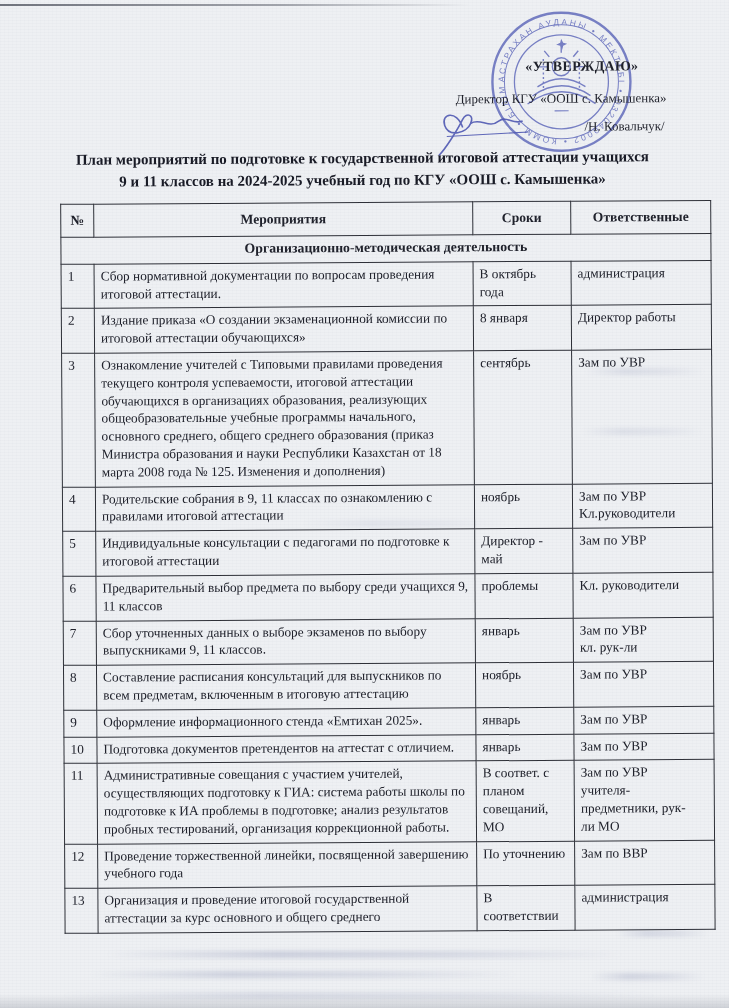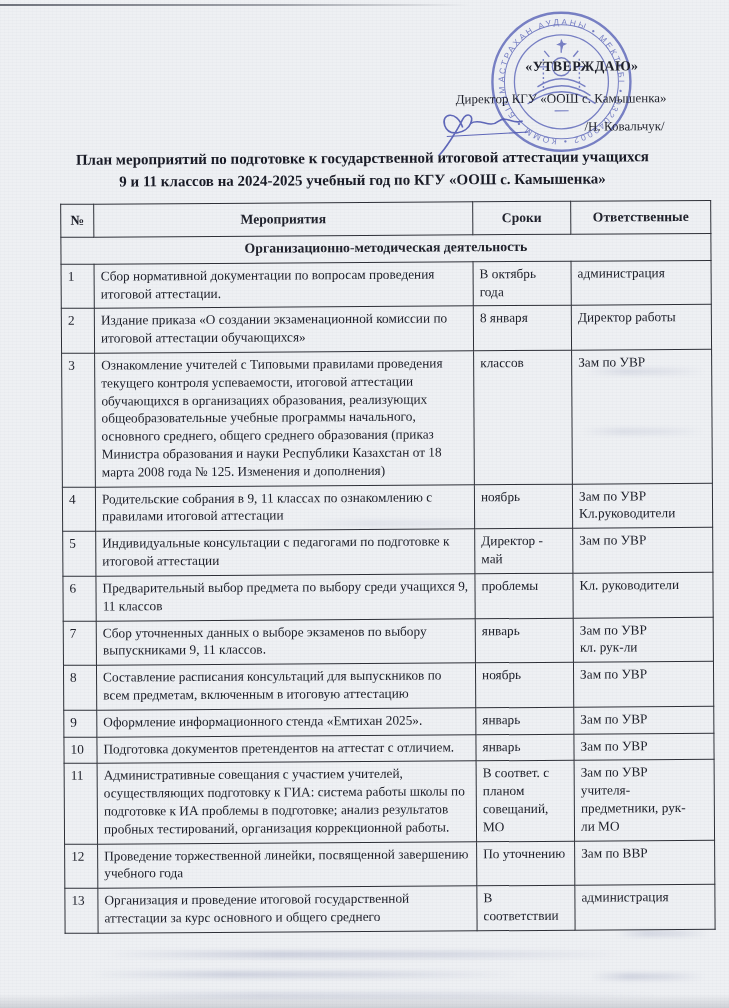--- a/index.html
+++ b/index.html
@@ -184,21 +184,21 @@
           </tr>
           <tr>
             <td class="cell-num">2</td>
             <td class="cell-act">Издание приказа «О создании экзаменационной комиссии по итоговой аттестации обучающихся»</td>
             <td class="cell-term">8 января</td>
             <td class="cell-resp">Директор работы</td>
           </tr>
           <tr>
             <td class="cell-num">3</td>
             <td class="cell-act">Ознакомление учителей с Типовыми правилами проведения текущего контроля успеваемости, итоговой аттестации обучающихся в организациях образования, реализующих общеобразовательные учебные программы начального, основного среднего, общего среднего образования (приказ Министра образования и науки Республики Казахстан от 18 марта 2008 года № 125. Изменения и дополнения)</td>
-            <td class="cell-term">классов</td>
+            <td class="cell-term">сентябрь</td>
             <td class="cell-resp">Зам по УВР</td>
           </tr>
           <tr>
             <td class="cell-num">4</td>
             <td class="cell-act">Родительские собрания в 9, 11 классах по ознакомлению с правилами итоговой аттестации</td>
             <td class="cell-term">ноябрь</td>
             <td class="cell-resp">Зам по УВР
 Кл.руководители</td>
           </tr>
           <tr>

